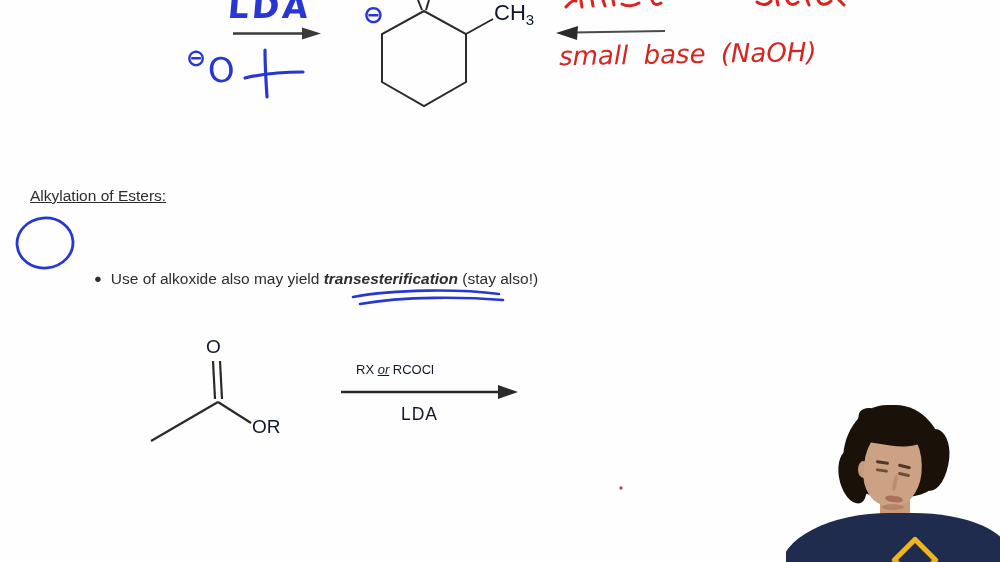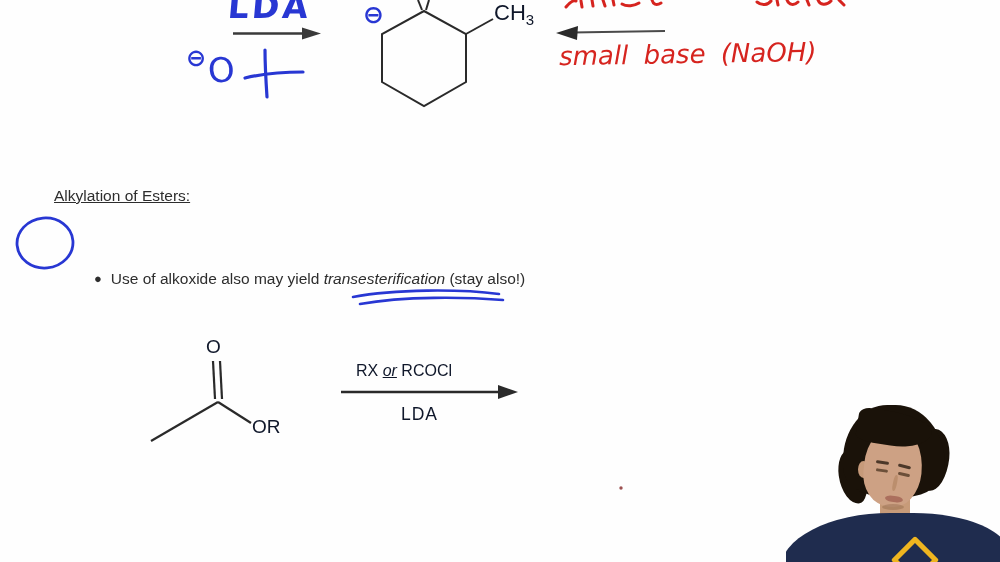--- a/index.html
+++ b/index.html
@@ -3,32 +3,32 @@
 <meta charset="utf-8">
 <style>
   html,body{margin:0;padding:0;background:#ffffff;}
   .canvas{
     position:relative;width:1000px;height:562px;background:#fefefe;
     overflow:hidden;font-family:"Liberation Sans",sans-serif;
   }
   .abs{position:absolute;}
   
   .typed{color:#2d2d2d;font-size:15.5px;white-space:nowrap;}
-  .heading{left:30px;top:187px;text-decoration:underline;margin-left:24px;}
+  .heading{left:30px;top:187px;text-decoration:underline;}
   .line1{left:31px;top:235px;}
   .bullet-line{left:94px;top:270px;}
   .bullet-dot{font-size:13px;margin-right:9px;vertical-align:1px;}
-  .hl{font-weight:normal;font-style:italic;margin-top:39px;}
+  .hl{font-weight:bold;font-style:italic;margin-top:39px;}
   
   .struct{color:#0f172a;white-space:nowrap;}
   .ch3{left:494px;top:0px;font-size:22px;}
   .ch3 sub{font-size:15px;}
   .ester-o{left:206px;top:336px;font-size:19px;}
   .ester-or{left:252px;top:416px;font-size:19px;}
-  .rxn-top{left:356px;top:362px;font-size:16px;}
+  .rxn-top{left:356px;top:362px;font-size:13px;}
   .rxn-bottom{left:401px;top:404px;font-size:17.5px;letter-spacing:1px;}
   .u-it{font-style:italic;text-decoration:underline;}
   
   .hw-blue{color:#2837d3;font-family:"DejaVu Sans",sans-serif;}
   .hw-red{color:#d6241f;font-family:"DejaVu Sans",sans-serif;}
   .lda-top{left:228px;top:-13px;font-size:33px;font-weight:600;letter-spacing:3px;transform:skewX(-5deg);}
   .charge-alkoxide{left:186px;top:44px;font-size:24px;font-weight:bold;}
   .o-alkoxide{left:208px;top:50px;font-size:34px;transform:rotate(-6deg);}
   .charge-enolate{left:363px;top:0px;font-size:25px;font-weight:bold;}
   .small-base{left:559px;top:39px;font-size:26px;font-style:italic;word-spacing:7px;transform:rotate(-1deg);}

